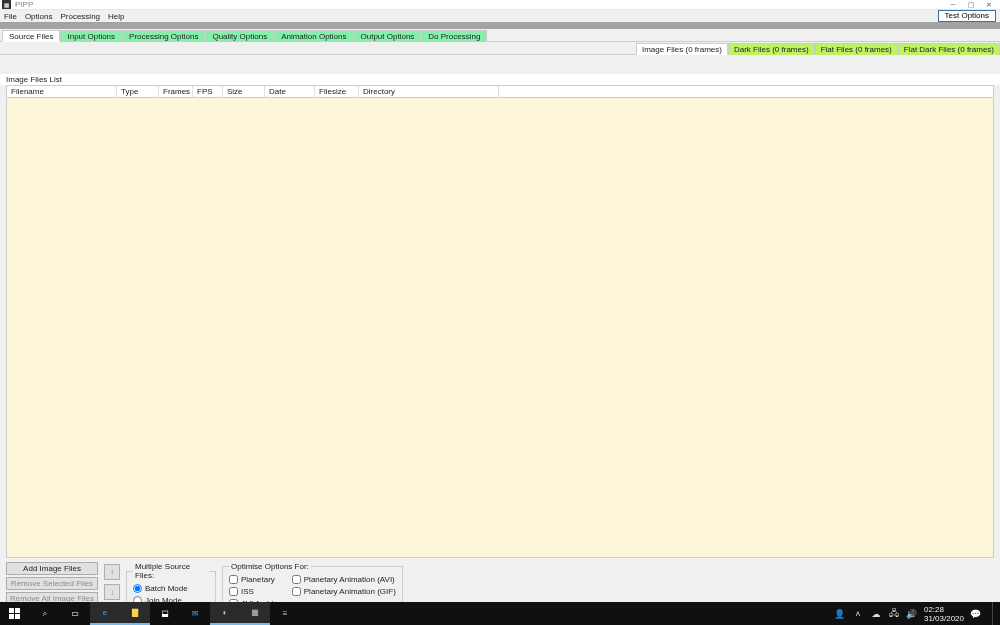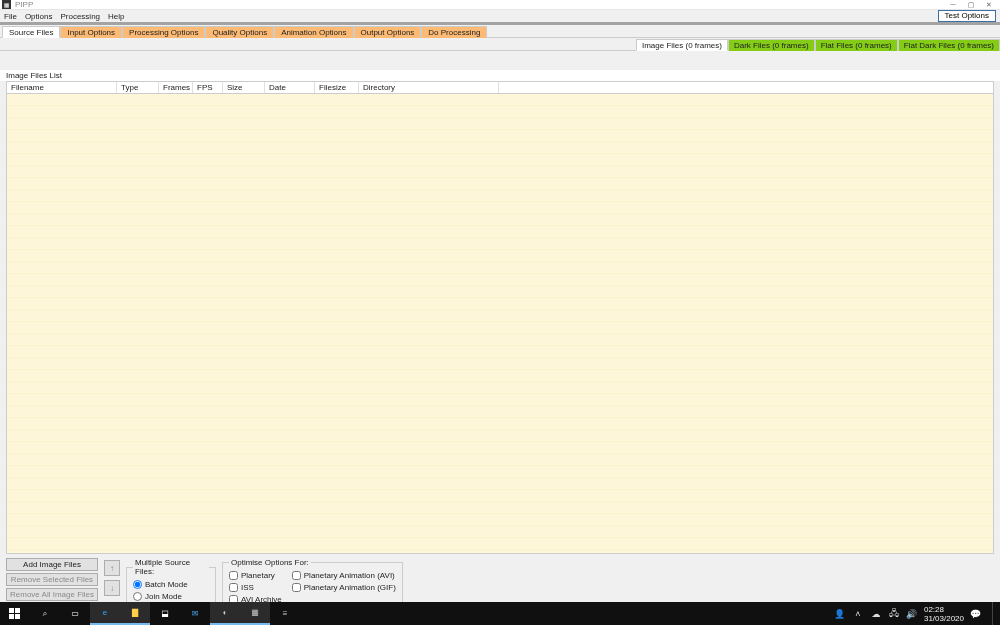--- a/index.html
+++ b/index.html
@@ -8,32 +8,32 @@
 
 
 .titlebar { height: 12px; background: #fff; display: flex; align-items: center; font-size: 8px; padding: 0 2px; border-bottom: 1px solid #e5e5e5; }
 .titlebar .appicon { width: 9px; height: 9px; background: #333; margin-right: 4px; display: inline-flex; align-items: center; justify-content: center; color:#fff; font-size:6px; }
 .titlebar .title { color: #888; flex: 0 0 auto; }
 .titlebar .spacer { flex: 1; }
 .winbtns { display: flex; height: 100%; }
 .winbtn { width: 18px; height: 100%; display: flex; align-items: center; justify-content: center; font-size: 7px; color: #666; }
 
 
-.menubar { height: 31px; background: #f0f0f0; display: flex; align-items: center; font-size: 8px; padding: 0 4px; gap: 8px; border-bottom: 3px solid #a3a3a3; position: relative; }
+.menubar { height: 31px; background: #f0f0f0; display: flex; align-items: center; font-size: 8px; padding: 0 4px; gap: 8px; border-bottom: 7px solid #a3a3a3; position: relative; }
 .menubar .menuitem { color: #222; }
 .test-options-btn { margin-left: auto; border: 1px solid #3a6ea5; background: #fff; font-size: 8px; padding: 0 6px; height: 12px; line-height: 10px; color: #000; }
 
 
 .tabs { height: 13px; display: flex; align-items: flex-end; font-size: 8px; background: #f0f0f0; padding-left: 2px; gap: 0; border-bottom: 1px solid #ccc; }
-.tab { padding: 1px 6px; border: 1px solid #ccc; border-bottom: none; background: #fdba74; color: #222; margin-right: 0; position: relative; top: 1px; height: 12px; display:flex; align-items:center; }
+.tab { padding: 1px 6px; border: 1px solid #ccc; border-bottom: none; background: #86efac; color: #222; margin-right: 0; position: relative; top: 1px; height: 12px; display:flex; align-items:center; }
 .tab.active { background: #fff; z-index: 2; border-bottom: 1px solid #fff; }
 
 
 .subtabs { height: 13px; display: flex; align-items: flex-end; font-size: 8px; background: #f0f0f0; padding-left: 4px; border-bottom: 1px solid #ccc; justify-content: flex-end; }
-.subtab { padding: 1px 5px; border: 1px solid #ccc; border-bottom: none; background: #84cc16; color: #222; position: relative; top: 1px; height: 12px; display:flex; align-items:center; }
+.subtab { padding: 1px 5px; border: 1px solid #ccc; border-bottom: none; background: #bef264; color: #222; position: relative; top: 1px; height: 12px; display:flex; align-items:center; }
 .subtab.active { background: #fff; border-bottom: 1px solid #fff; z-index: 2; }
 
 
 .panel-label { font-size: 8px; padding: 1px 6px; color: #222; background: #fff; height: 12px; display:flex; align-items:center;margin-top:19px; }
 
 
 .table-wrap { flex: 0 0 auto; margin: 0 6px; }
 .thead { display: flex; height: 13px; background: #fff; border: 1px solid #ccc; font-size: 8px; }
 .th { border-right: 1px solid #e0e0e0; padding: 1px 4px; color: #222; display:flex; align-items:center; }
 .tbody { height: 460px; background: #fdf6d9; border: 1px solid #ccc; border-top: none; overflow: hidden; background-image: repeating-linear-gradient(#fdf6d9, #fdf6d9 11px, #fbf2cc 11px, #fbf2cc 12px); }

